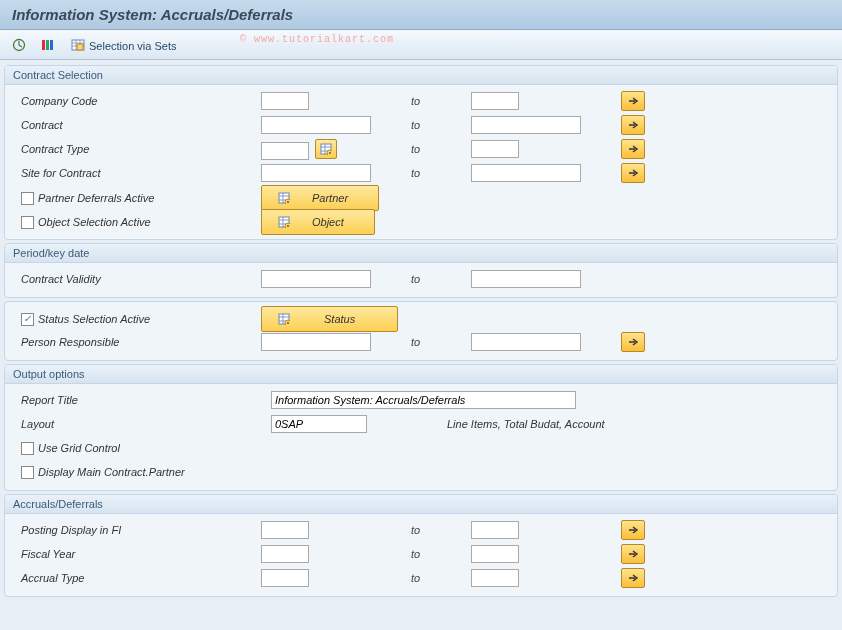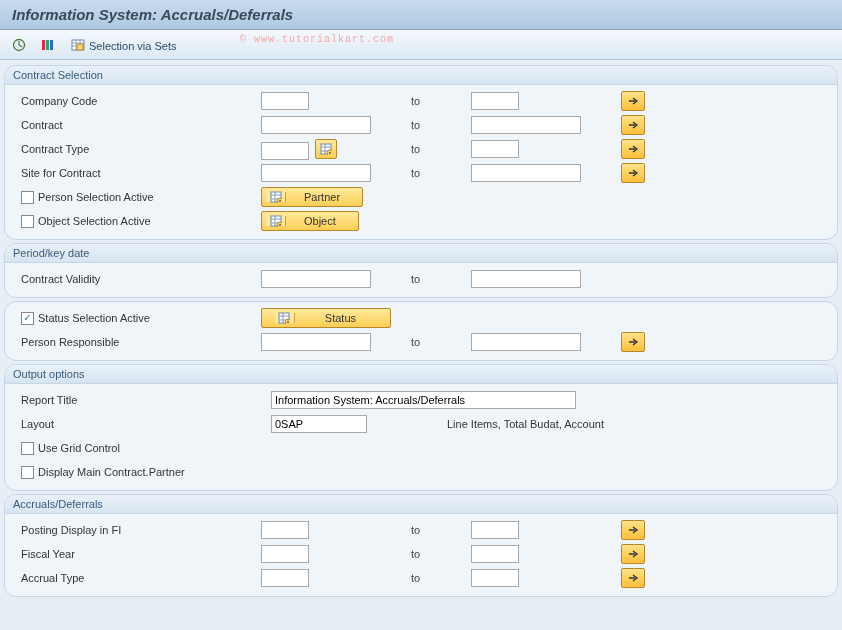--- a/index.html
+++ b/index.html
@@ -59,33 +59,34 @@
     font-size: 10px;
     letter-spacing: 1px;
     font-family: "Courier New", monospace;
   }
   .content {
     padding: 2px 4px 8px 4px;
   }
   .group {
     background: #f0f5fa;
     border: 1px solid #c5d6e6;
-    border-radius: 12px;
+    border-radius: 4px;
     margin: 3px 0;
     overflow: hidden;
   }
   .group-title {
     background: linear-gradient(#e9f1f9, #d7e4f0);
     border-bottom: 1px solid #c5d6e6;
     padding: 3px 8px;
     color: #3b5b7b;
     font-size: 11px;
   }
   .group-body {
     padding: 4px 6px 6px 6px;
+    font-style: italic;
   }
   .row {
     display: grid;
     grid-template-columns: 250px 150px 60px 150px 48px;
     align-items: center;
     height: 24px;
   }
   .label {
     padding-left: 10px;
     color: #333;
@@ -132,21 +133,21 @@
   }
   .range-btn svg { width: 12px; height: 10px; }
   .exp-btn {
     display: inline-flex;
     align-items: center;
     height: 20px;
     background: linear-gradient(#ffe99c, #fccf55);
     border: 1px solid #b5882a;
     border-radius: 2px;
     cursor: pointer;
-    padding: 4px;
+    padding: 12px;
     overflow: hidden;
   }
   .exp-ico {
     width: 20px;
     height: 100%;
     display: inline-flex;
     align-items: center;
     justify-content: center;
     border-right: 1px solid #c9a348;
     background: #ffe7a0;
@@ -271,21 +272,21 @@
         <span><input class="field w-md" style=""></span>
         <span><span class="range-btn">
               <svg viewBox="0 0 10 10">
                 <use href="#arrow-right"></use>
               </svg>
             </span></span>
       </div>
       <div class="row">
         <span class="check-label">
           <span class="check"></span>
-          <span>Person Selection Active</span>
+          <span>Partner Deferrals Active</span>
         </span>
         <span>
           <span class="exp-btn">
             <span class="exp-ico">
                 <svg width="12" height="12" viewBox="0 0 12 12">
                   <use href="#expand-grid"></use>
                 </svg>
               </span>
             <span class="exp-txt">Partner</span>
           </span>

